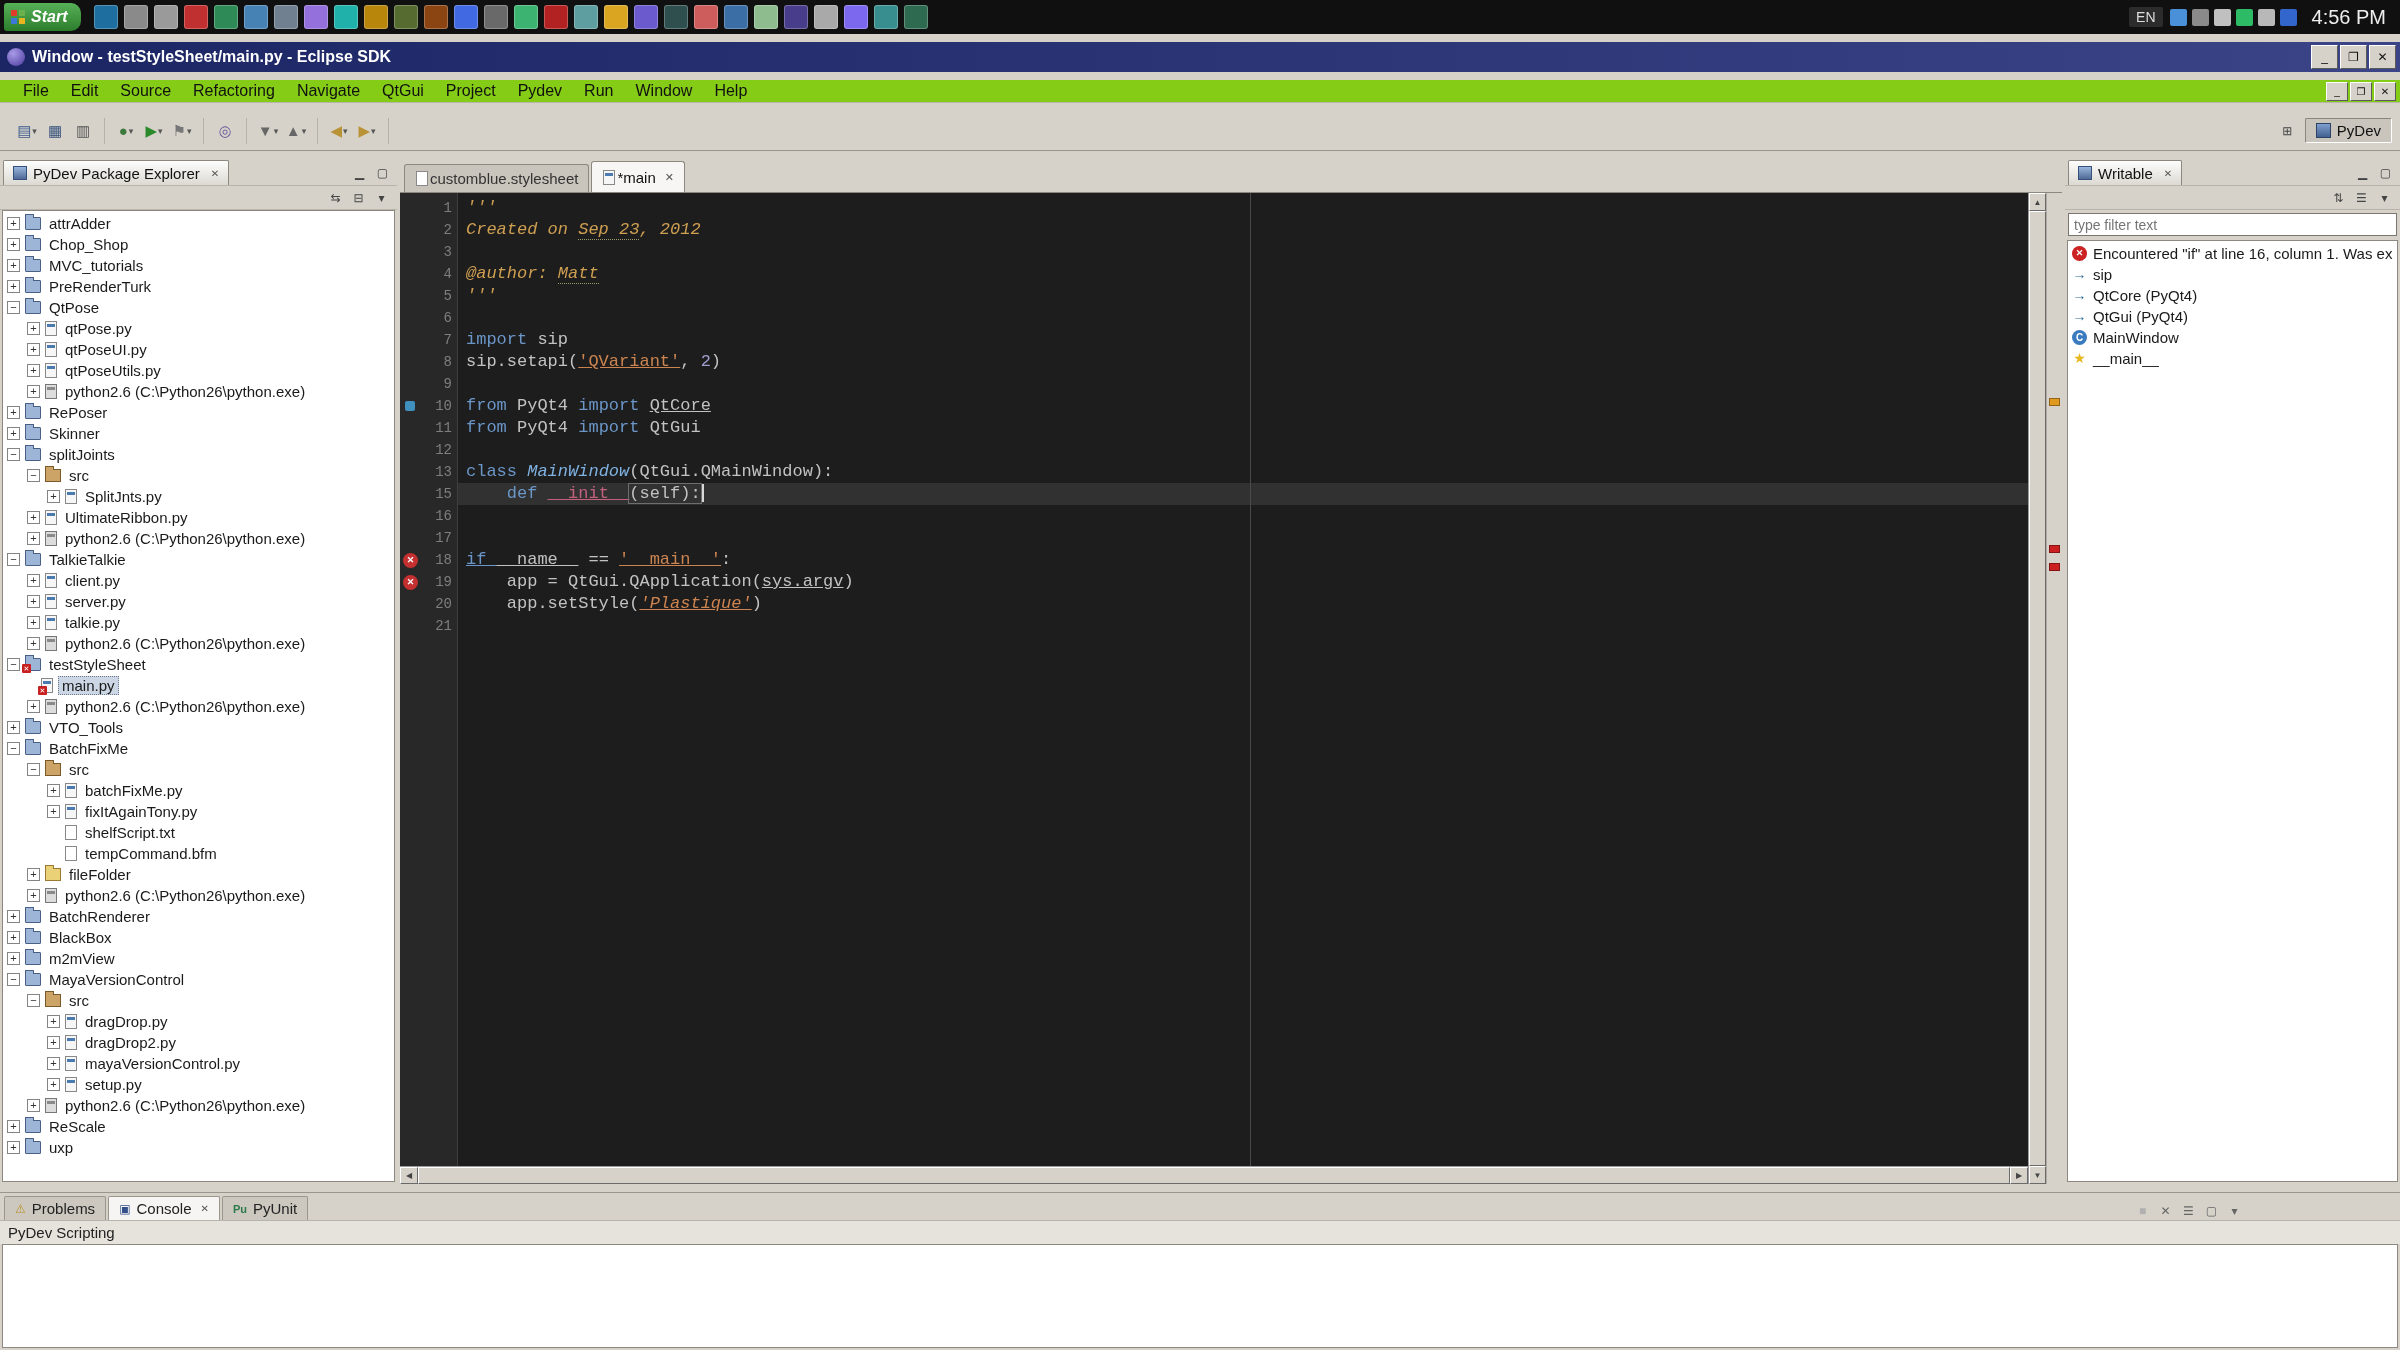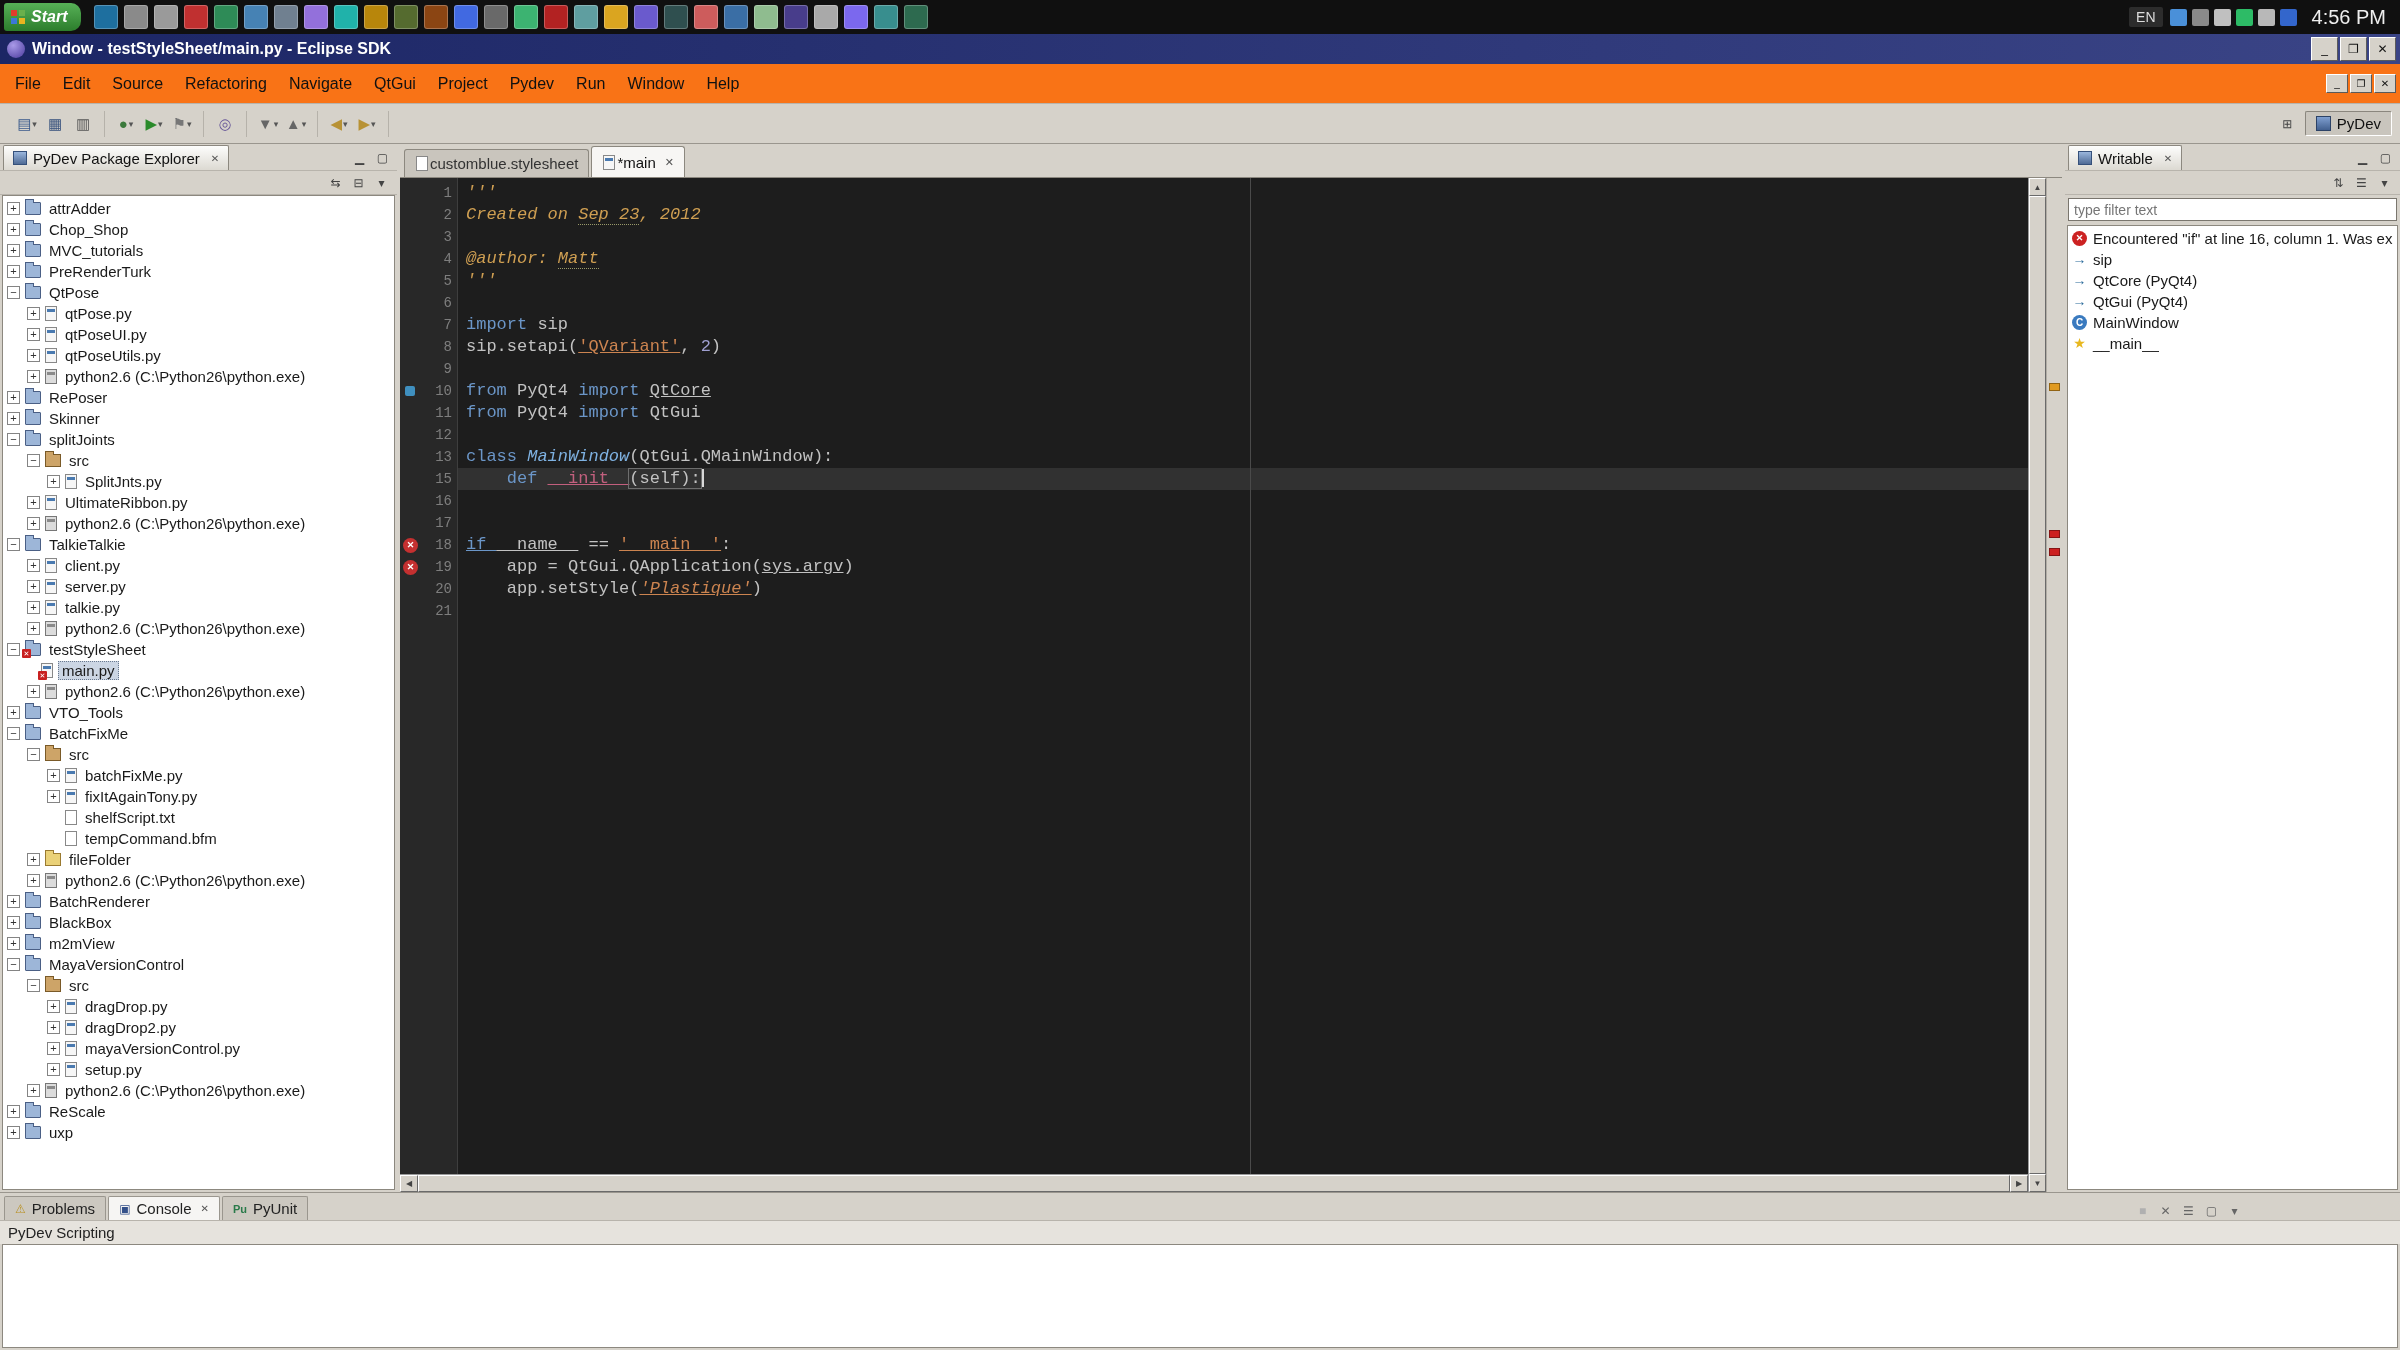--- a/index.html
+++ b/index.html
@@ -1,18 +1,18 @@
 <!DOCTYPE html>
 <html><head>
 <meta charset="utf-8">
 <style>
   * { margin:0; padding:0; box-sizing:border-box; }
   html,body { width:2400px; height:1350px; overflow:hidden; }
   body { font-family:"Liberation Sans", sans-serif; background:#d6d2ca; }
-  .screen { width:2400px; height:1350px; display:flex; flex-direction:column; }
+  .screen { width:2400px; height:1350px; display:flex; flex-direction:column;gap:8px; }
 
   
   .taskbar { height:34px; background:#101010; display:flex; align-items:center; padding:0 4px; flex:none; }
   .start-btn { height:28px; display:flex; align-items:center; gap:6px; padding:0 14px 0 7px;
     background:linear-gradient(#57b157,#2c7d2c); border-radius:3px 10px 10px 3px; color:#fff;
     font-weight:bold; font-style:italic; font-size:16px; margin-right:10px; cursor:default; }
   .start-flag { width:14px; height:14px; flex:none;
     background:linear-gradient(#e03c2c,#e03c2c) 0 0/6px 6px no-repeat,
                linear-gradient(#6ab04c,#6ab04c) 8px 0/6px 6px no-repeat,
                linear-gradient(#3c78d8,#3c78d8) 0 8px/6px 6px no-repeat,
@@ -30,22 +30,22 @@
     padding:0 4px; flex:none; }
   .app-icon { width:18px; height:18px; border-radius:50%; background:radial-gradient(circle at 35% 30%,#a99ae8,#4a3a9d);
     margin:0 7px 0 3px; flex:none; }
   .title-text { color:#fff; font-size:16px; font-weight:bold; white-space:nowrap; }
   .win-btns { margin-left:auto; display:flex; }
   .wbtn { width:27px; height:24px; background:#d6d2ca; border:1px solid; border-color:#fff #5a5a5a #5a5a5a #fff;
     display:flex; align-items:center; justify-content:center; font-size:12px; color:#111; margin-left:2px; }
   .wbtn-sm { width:22px; height:19px; font-size:10px; }
 
   
-  .menubar { height:40px; display:flex; align-items:center; background:#f97316; border-bottom:1px solid #b8b4ac;
-    padding-left:4px; flex:none; }
+  .menubar { height:23px; display:flex; align-items:center; background:#84cc16; border-bottom:1px solid #b8b4ac;
+    padding-left:12px; flex:none; }
   .menu-items { display:flex; }
   .menu-item { padding:4px 11px; font-size:16px; color:#111; }
   .mdi-btns { margin-left:auto; display:flex; margin-right:4px; }
   .toolbar { height:40px; display:flex; align-items:center; background:#d6d2ca; border-bottom:1px solid #9a968e;
     padding-left:6px; flex:none; }
   .tool-groups { display:flex; align-items:center; }
   .tool-group { display:flex; align-items:center; padding:0 7px; border-right:1px solid #b6b2aa; }
   .tool-btn { min-width:26px; height:26px; display:flex; align-items:center; justify-content:center;
     font-size:15px; margin:0 1px; border-radius:2px; }
   .tool-dd { font-size:9px; color:#555; margin-left:1px; }

